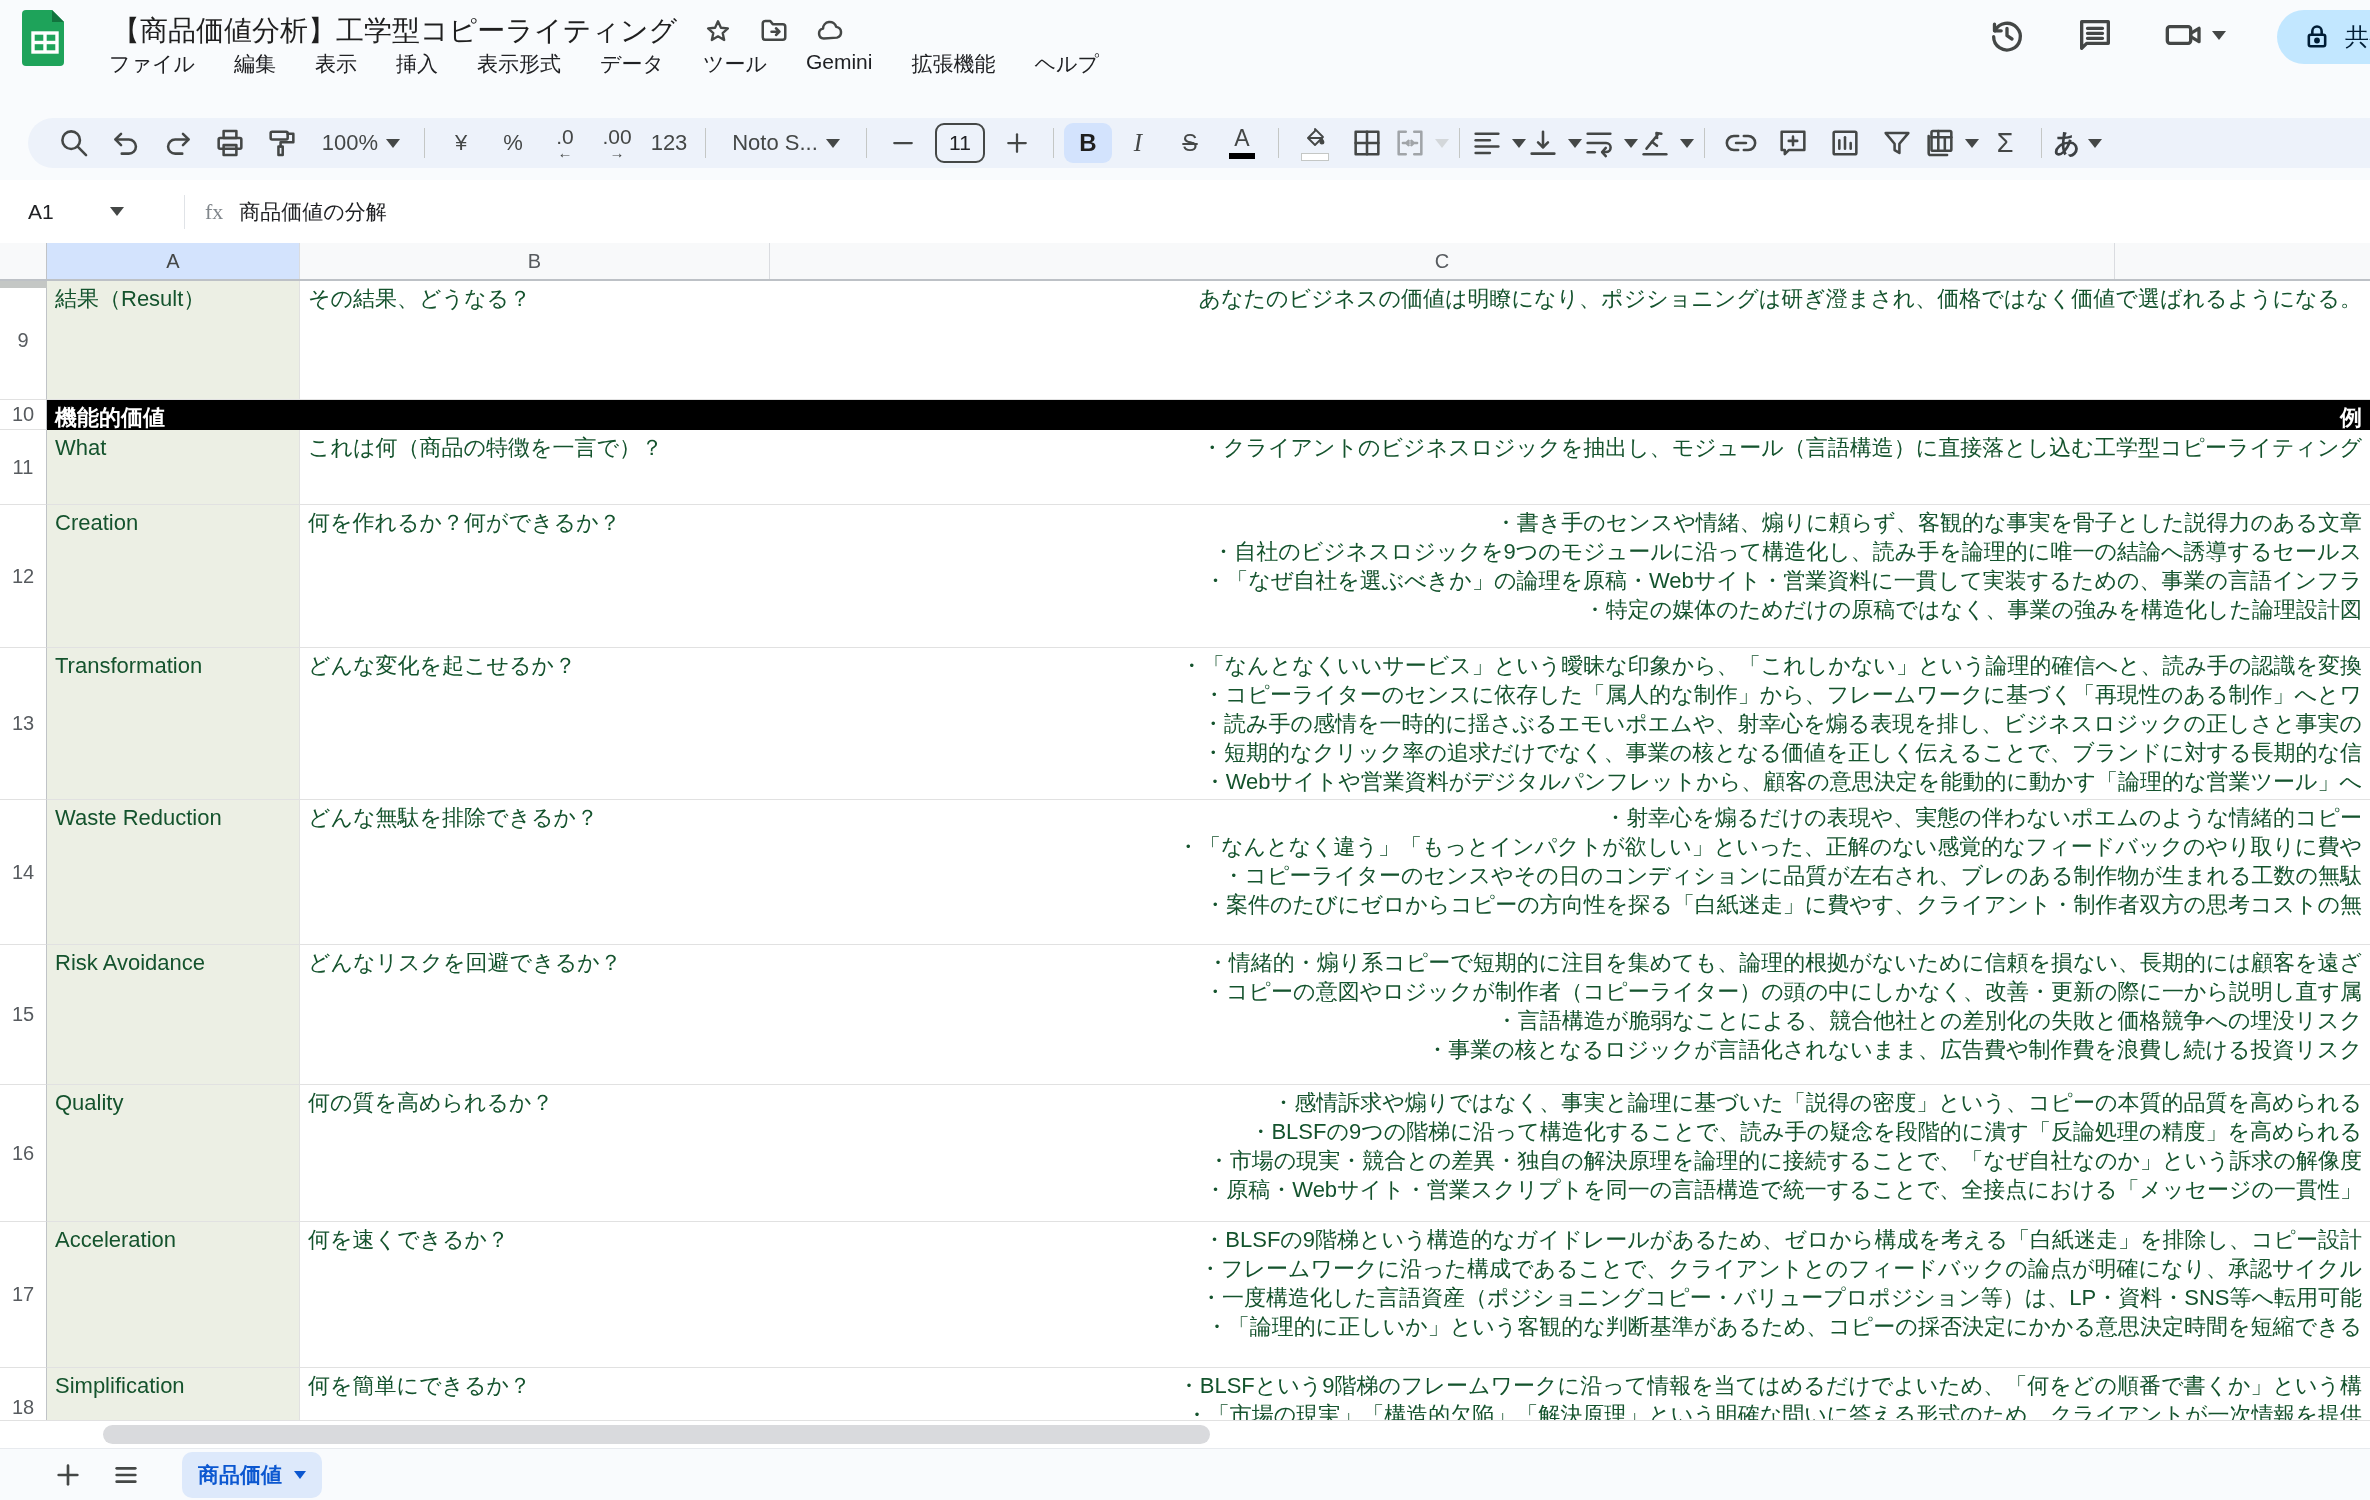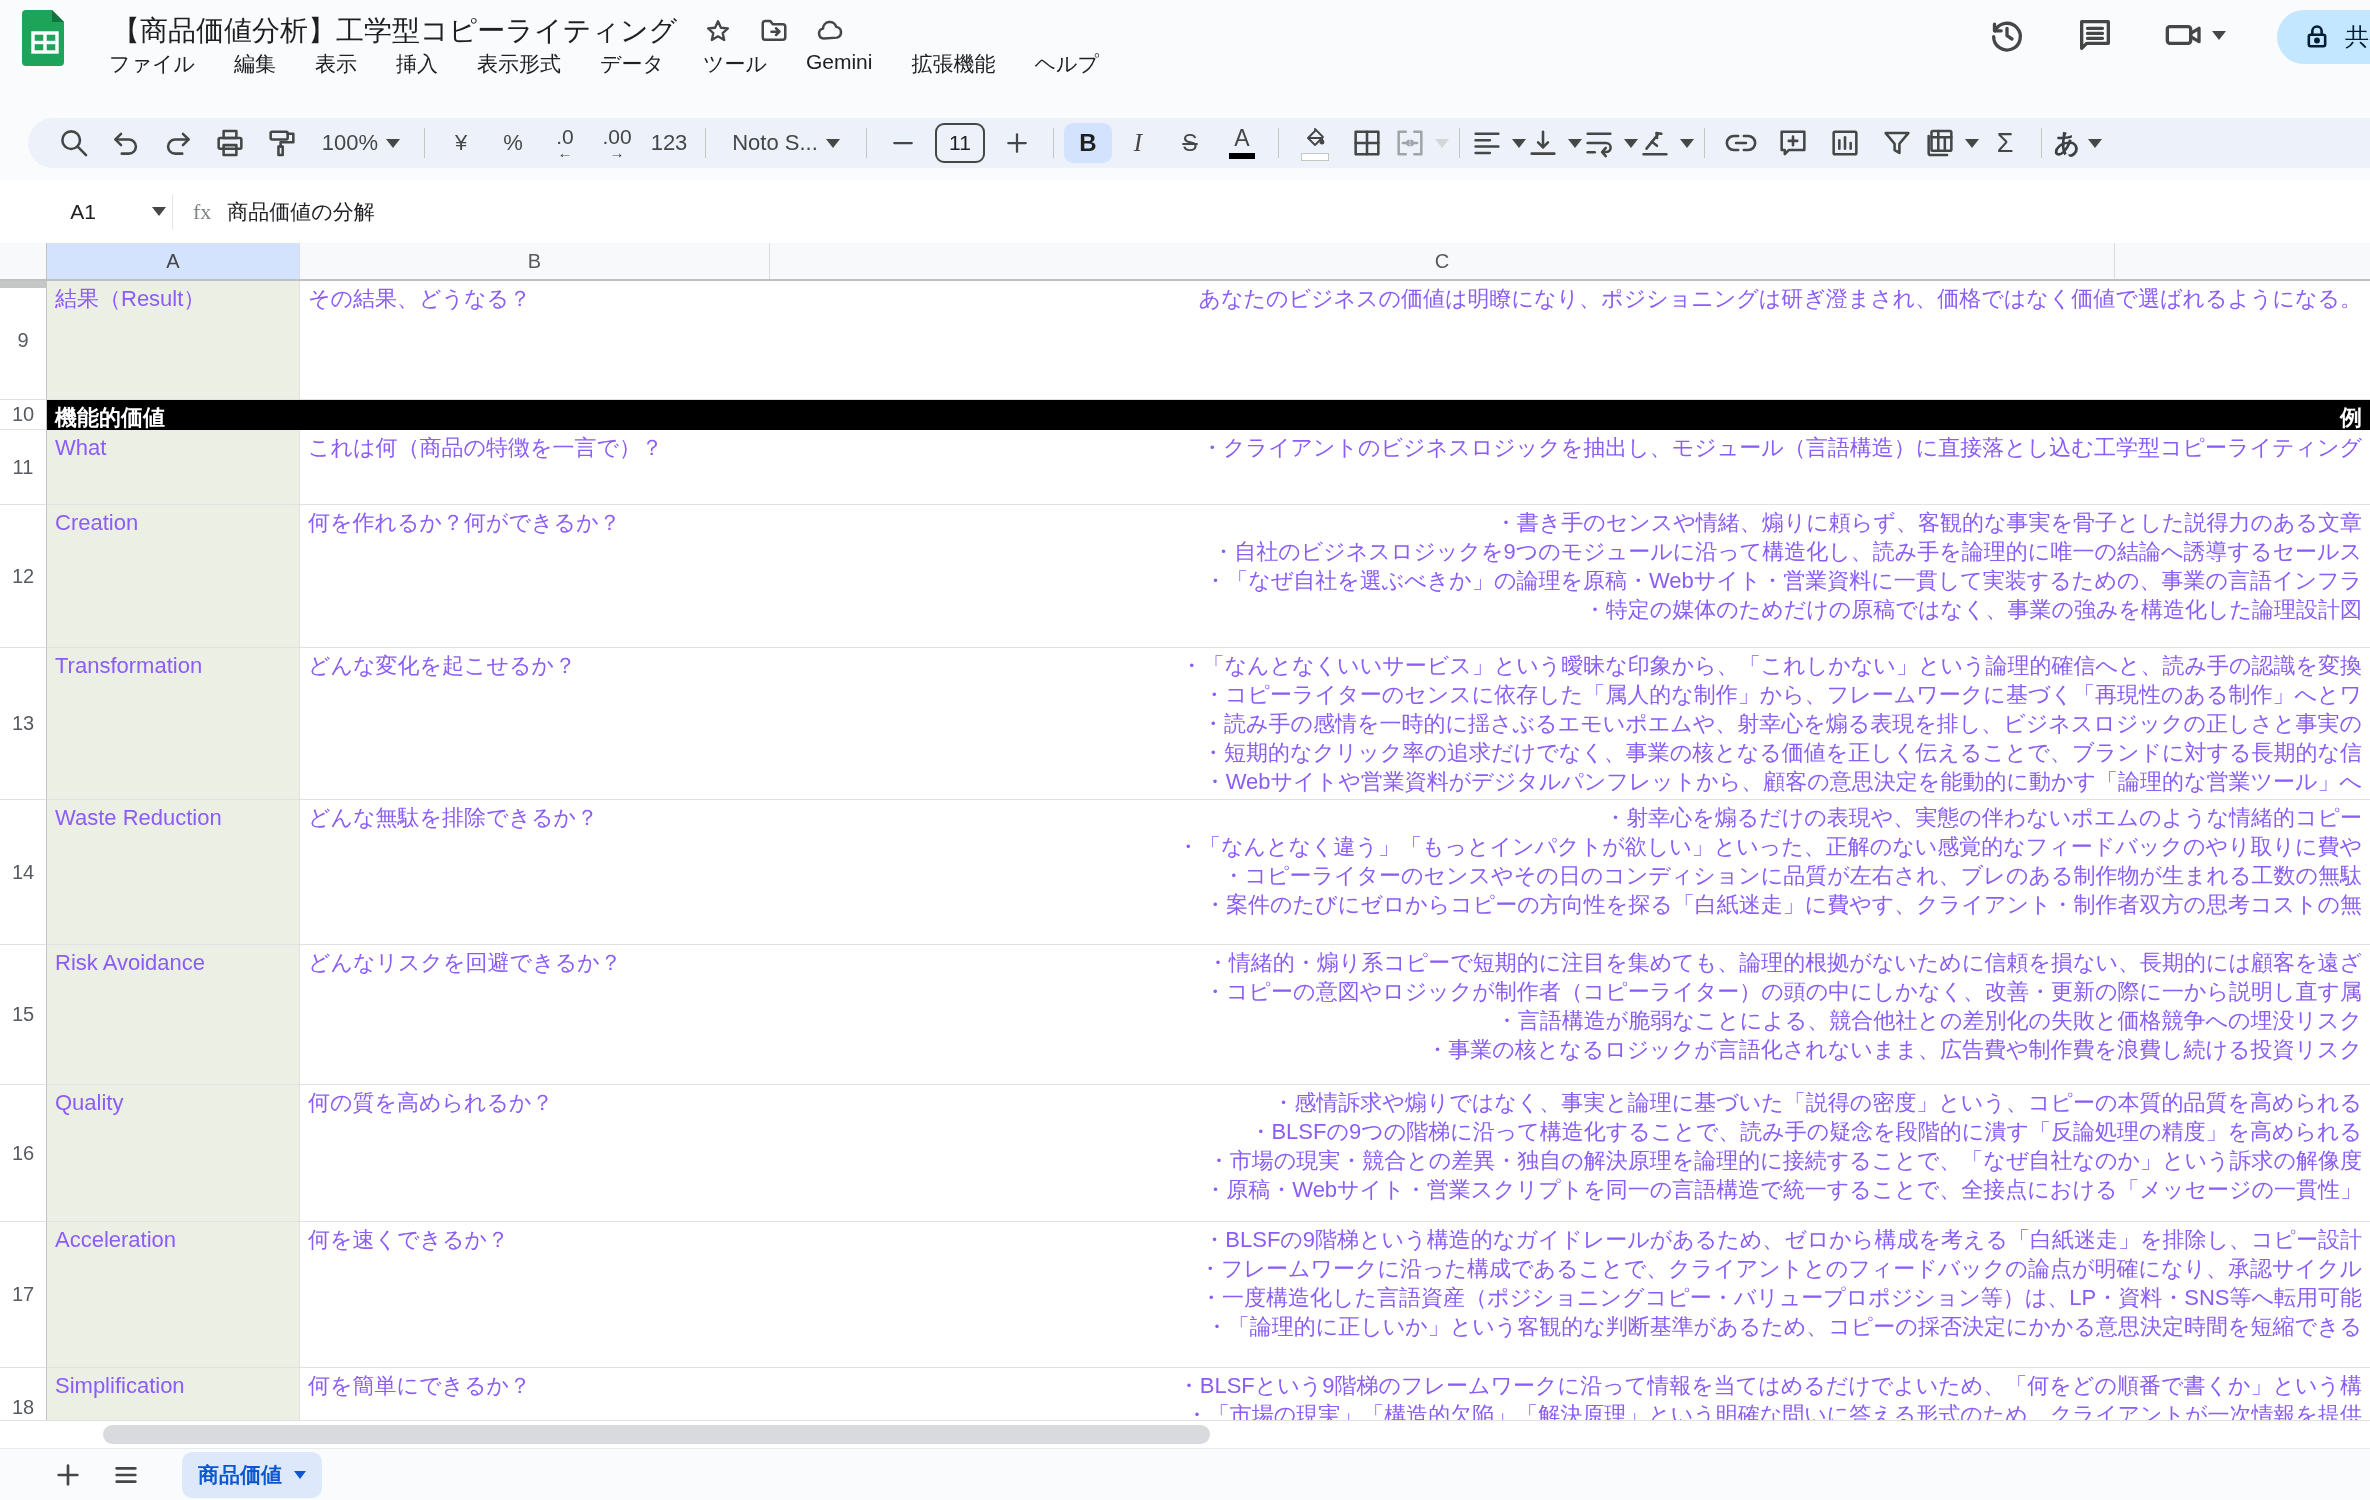--- a/index.html
+++ b/index.html
@@ -40,21 +40,21 @@
     font-weight:bold;font-size:24px;color:#1f1f1f;}
   #italic-btn{font-family:"Liberation Serif",serif;font-style:italic;font-size:25px;}
   #strike-btn{text-decoration:line-through;font-size:23px;}
   .a-color{display:flex;flex-direction:column;align-items:center;line-height:1;}
   .a-color .bar{width:26px;height:6px;margin-top:3px;}
   #sum-btn{font-size:27px;}
   #ime-btn{font-size:26px;font-weight:bold;color:#3c4043;}
   
   #formulabar{position:absolute;left:0;top:180px;width:2370px;height:63px;background:#fff;
     border-bottom:1px solid #e0e3e7;display:flex;align-items:center;}
-  #namebox{width:150px;padding-left:16px;font-size:21px;color:#202124;display:flex;align-items:center;justify-content:flex-end;}
+  #namebox{width:150px;padding-left:28px;font-size:21px;color:#202124;display:flex;align-items:center;}
   #namebox .caret{margin-left:56px;}
   #fb-div{width:1px;height:34px;background:#e0e3e7;margin:0 14px 0 6px;}
   #fx{font-family:"Liberation Serif",serif;font-size:22px;color:#80868b;margin:0 16px 0 6px;}
   #formula-value{font-size:21px;color:#202124;}
   
   #grid-header{position:absolute;left:0;top:243px;width:2370px;height:38px;background:#f8f9fa;
     border-bottom:2px solid #bdc1c6;box-sizing:border-box;}
   .ghcell{position:absolute;top:0;height:36px;display:flex;align-items:center;justify-content:center;
     font-size:20px;color:#575b5f;border-right:1px solid #dadce0;box-sizing:border-box;}
   #gh-corner{left:0;width:47px;background:#f8f9fa;border-right:1px solid #c0c3c7;}
@@ -63,21 +63,21 @@
   #gh-c{left:770px;width:1345px;}
   #gh-rest{left:2115px;width:255px;border-right:none;}
   #corner-shadow{position:absolute;left:0;top:281px;width:47px;height:7px;background:#c4c7c5;z-index:5;}
   #grid-body{position:absolute;left:0;top:281px;width:2370px;height:1139px;overflow:hidden;background:#fff;}
   .grow{position:absolute;left:0;width:2370px;overflow:hidden;}
   .gnum{position:absolute;left:0;top:0;bottom:0;width:47px;background:#fff;border-right:1px solid #c0c3c7;
     border-bottom:1px solid #e1e1e1;box-sizing:border-box;display:flex;align-items:center;
     justify-content:center;font-size:20px;color:#575b5f;}
   .gcell{position:absolute;top:0;bottom:0;box-sizing:border-box;border-bottom:1px solid #e1e1e1;
     border-right:1px solid #e1e1e1;font-size:22px;line-height:29px;padding:3px 8px 0 8px;
-    overflow:hidden;white-space:nowrap;color:#8b5cf6;}
+    overflow:hidden;white-space:nowrap;color:#14532d;}
   .ca{left:47px;width:253px;background:#ecefe4;}
   .cb{left:300px;width:534px;background:#fff;}
   .cc{left:770px;width:1600px;background:#fff;border-right:none;overflow:visible;text-align:right;}
   .cline{white-space:nowrap;}
   .grow.black .gcell{background:#000;color:#fff;font-weight:bold;border-bottom-color:#000;border-right-color:#000;}
   
   #hscroll{position:absolute;left:0;top:1420px;width:2370px;height:28px;background:#fff;
     border-top:1px solid #e1e1e1;box-sizing:border-box;}
   #hthumb{position:absolute;left:103px;top:4px;width:1107px;height:19px;border-radius:10px;background:#d9dadd;}
   #tabbar{position:absolute;left:0;top:1448px;width:2370px;height:52px;background:#f9fbfd;

